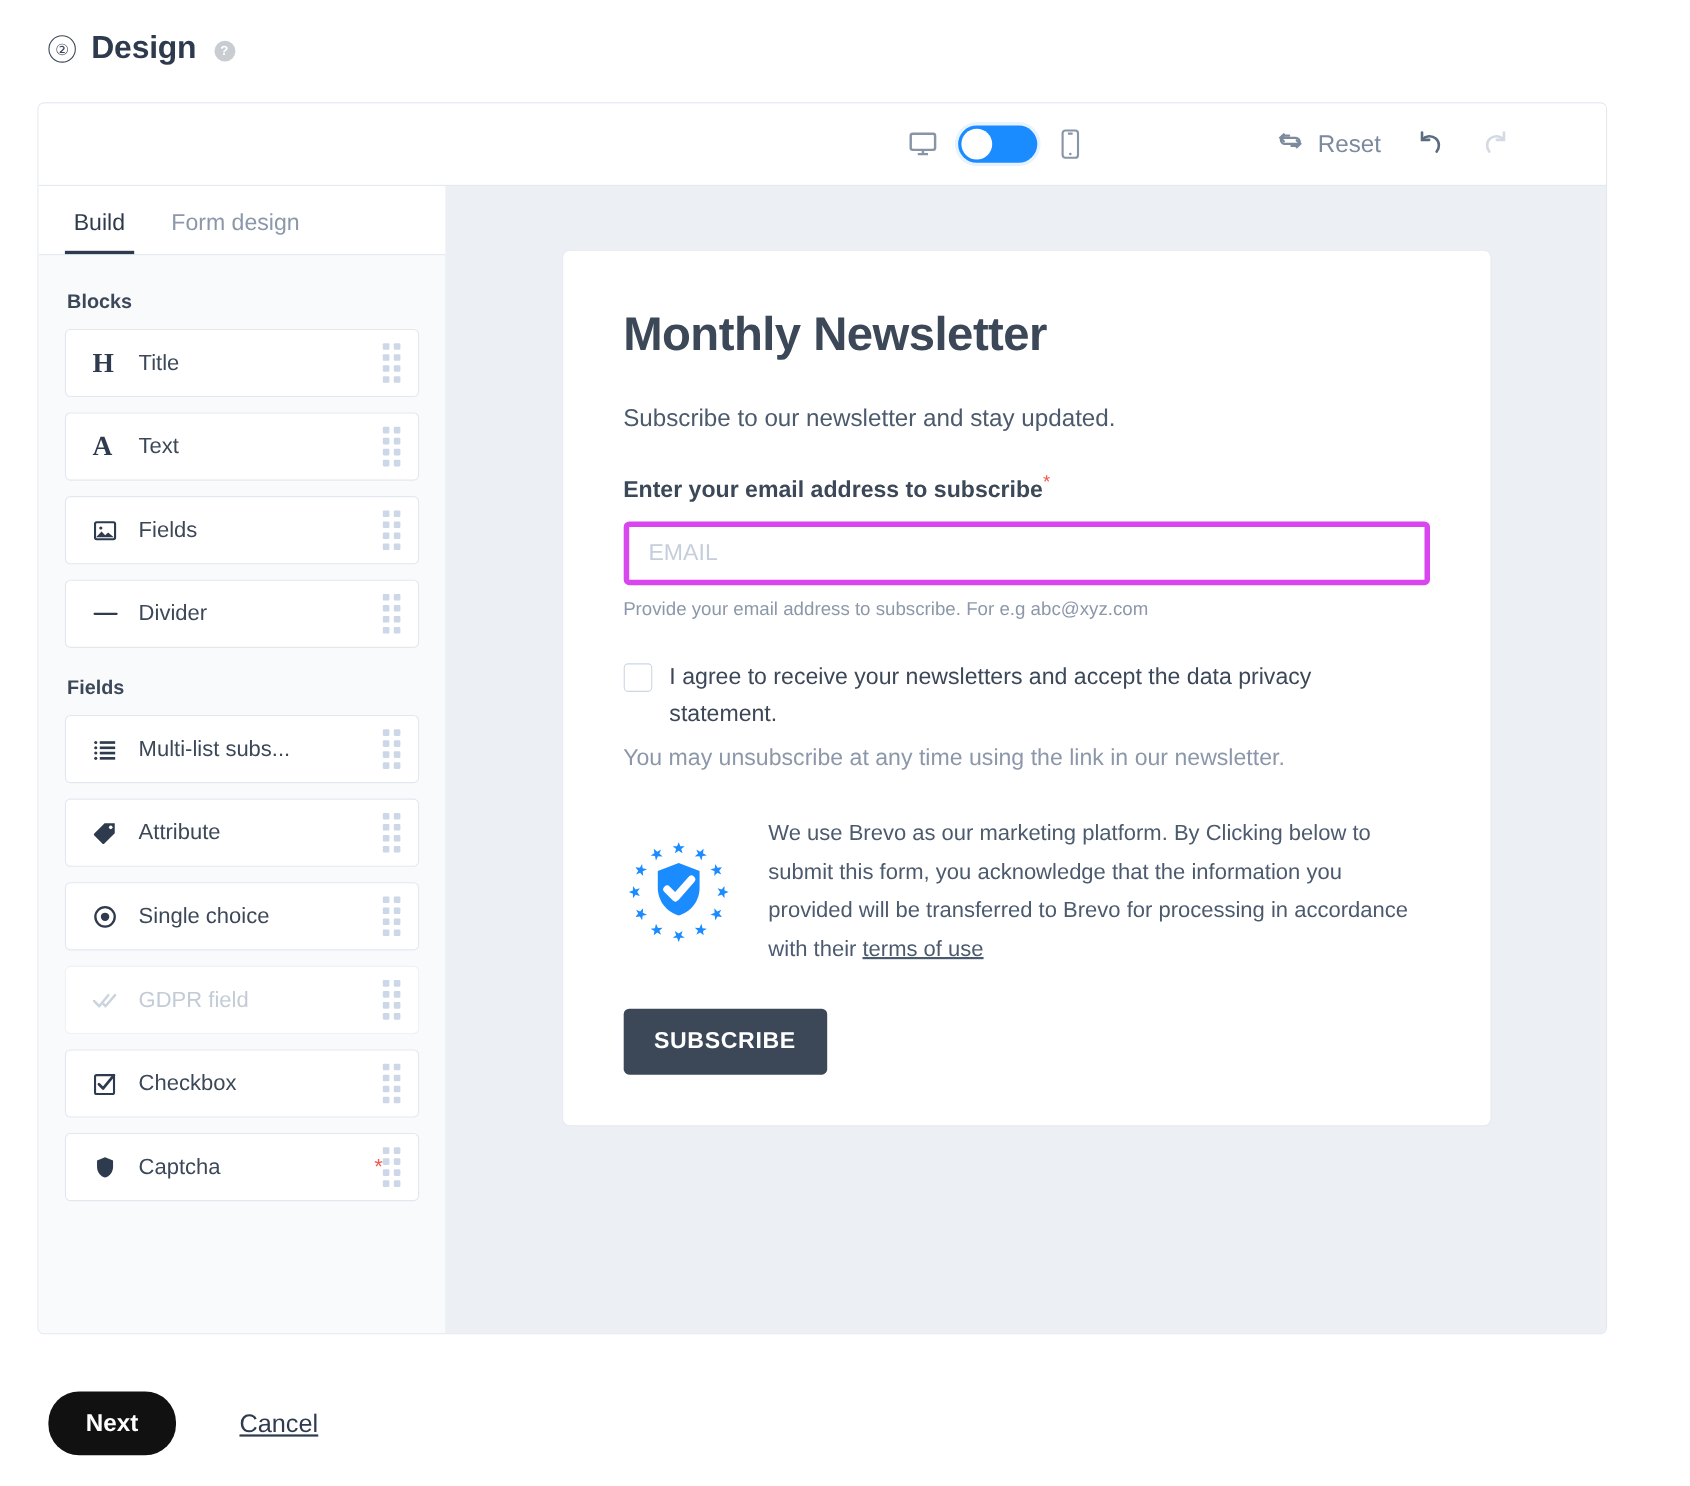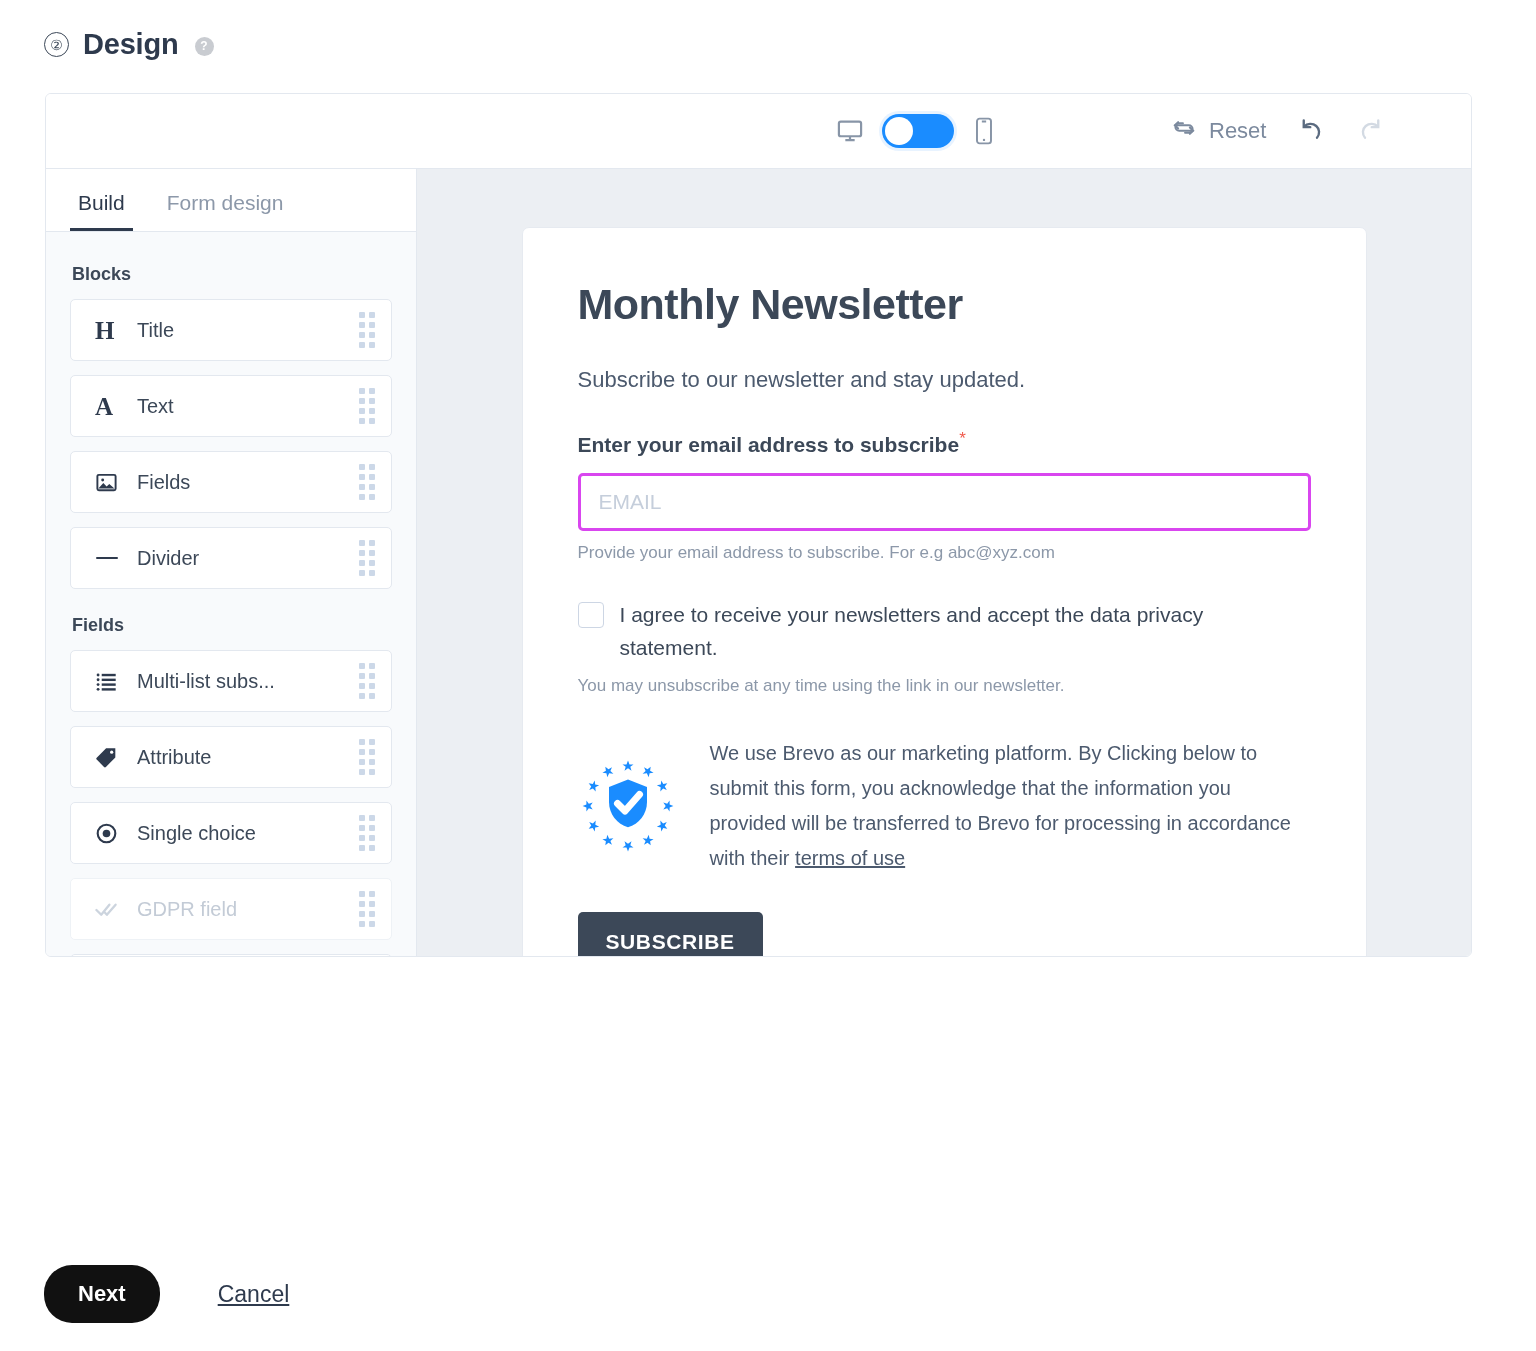--- a/index.html
+++ b/index.html
@@ -31,22 +31,22 @@
   .help-icon {
     width: 19px; height: 19px; border-radius: 50%;
     background: #c9ccd1; color: #ffffff;
     font-size: 12px; font-weight: bold;
     display: flex; align-items: center; justify-content: center;
     margin-left: 2px; margin-top: 3px;
   }
 
   
   .editor {
-    position: absolute; left: 45px; top: 93px;
-    width: 1427px; height: 864px;
+    position: absolute; left: 34px; top: 93px;
+    width: 1427px; height: 1120px;
     background: #ffffff;
     border: 1px solid #e3e8ef;
     border-radius: 6px;
     overflow: hidden;
     display: flex; flex-direction: column;
   }
 
   
   .toolbar {
     height: 75px; flex: 0 0 75px;
@@ -163,42 +163,42 @@
   .form-sub {
     font-size: 22px; color: #4c5a6e; margin: 0 0 36px 0;
   }
   .field-label {
     font-size: 21px; font-weight: bold; color: #3c4858;
     margin-bottom: 16px; position: relative; display: inline-block;
   }
   .field-label sup { color: #f0594c; font-size: 17px; font-weight: normal; }
   .email-input {
     width: 100%; height: 58px;
-    border: 3px solid #d946ef; border-radius: 5px;
+    border: 5px solid #d946ef; border-radius: 5px;
     padding: 0 18px; font-size: 21px; color: #3c4858;
     background: #ffffff; outline: none;
     font-family: "Liberation Sans", sans-serif;
   }
   .email-input::placeholder { color: #c5cedb; }
   .help-text {
     font-size: 17px; color: #8c98a9; margin-top: 12px;
   }
   .consent-row {
     display: flex; align-items: flex-start; gap: 16px;
     margin-top: 36px;
   }
   .cb {
     width: 26px; height: 26px; flex: 0 0 26px;
     border: 1.5px solid #cdd6e4; border-radius: 4px;
     background: #ffffff; margin-top: 3px; cursor: pointer;
   }
   .consent-text {
     font-size: 21px; color: #3c4858; line-height: 1.55; max-width: 630px;
   }
-  .unsub-text { font-size: 17px; color: #8c98a9; margin-top: 12px; }
+  .unsub-text { font-size: 21px; color: #8c98a9; margin-top: 12px; }
 
   .gdpr-row {
     display: flex; align-items: center; gap: 32px;
     margin-top: 40px;
   }
   .gdpr-badge { flex: 0 0 100px; width: 100px; height: 100px; }
   .gdpr-text {
     font-size: 20px; color: #4c5a6e; line-height: 1.75; max-width: 620px;
   }
   .gdpr-text a { color: #4c5a6e; text-decoration: underline; }

